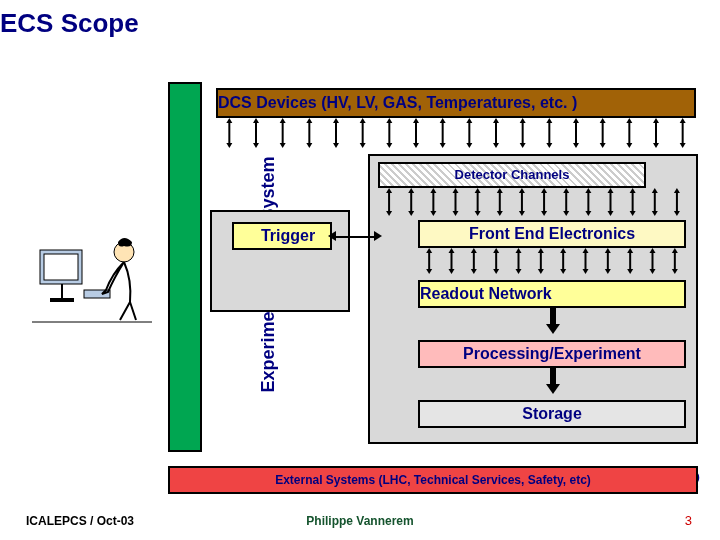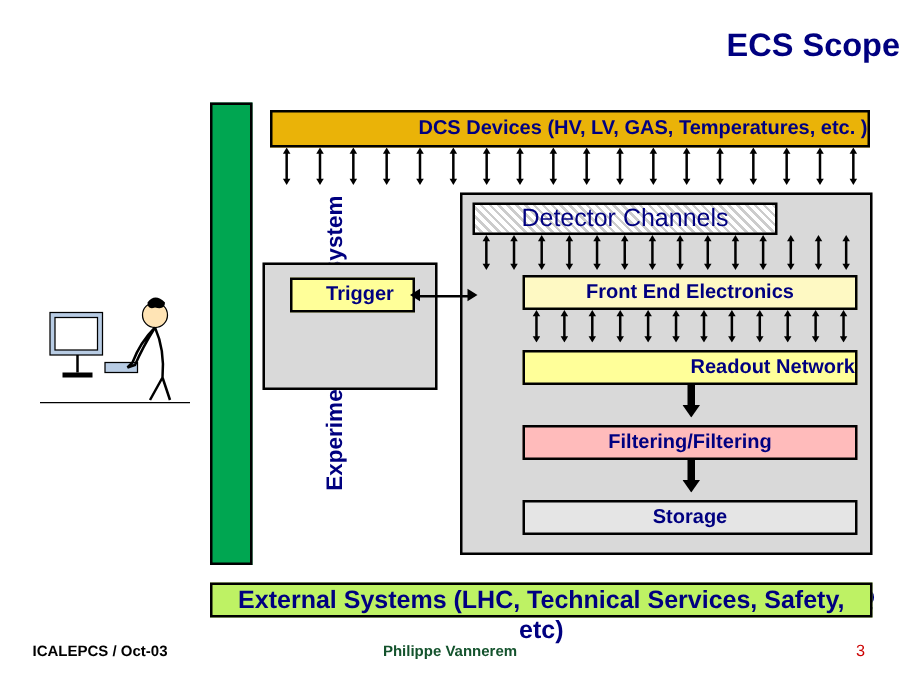--- a/index.html
+++ b/index.html
@@ -6,24 +6,24 @@
   body {
     width: 720px;
     height: 540px;
     background: #fff;
     font-family: "Comic Sans MS", cursive, sans-serif;
     color: #000080;
     position: relative;
     overflow: hidden;
   }
   .title {
-    text-align: right;
+    text-align: left;
     font-size: 26px;
     font-weight: bold;
-    padding-top: 21px;
+    padding-top: 8px;
   }
   
   .ecs-bar {
     position: absolute;
     left: 168px;
     top: 82px;
     width: 34px;
     height: 370px;
     background: #00A651;
     border: 2px solid #000;
@@ -46,23 +46,23 @@
     width: 120px;
     height: 120px;
   }
   
   .dcs-box {
     position: absolute;
     left: 216px;
     top: 88px;
     width: 480px;
     height: 30px;
-    background: #eab308;
-    border: 2px solid #000;
-    text-align: right;
+    background: #a16207;
+    border: 2px solid #000;
+    text-align: left;
     font-size: 16px;
     font-weight: bold;
     line-height: 26px;
   }
   
   .dcs-arrows {
     position: absolute;
     left: 216px;
     top: 118px;
     width: 480px;
@@ -83,26 +83,26 @@
     right: 20px;
     top: 468px;
     font-size: 18px;
     font-weight: bold;
   }
   
   .detch {
     position: absolute;
     left: 378px;
     top: 162px;
-    width: 244px;
+    width: 268px;
     height: 26px;
     border: 2px solid #000;
     text-align: center;
-    font-size: 20px;
-    font-weight: normal;
+    font-size: 13px;
+    font-weight: bold;
     line-height: 22px;
     background: repeating-linear-gradient(45deg, #fff, #fff 3px, #ccc 3px, #ccc 5px);
   }
   .detch-arrows {
     position: absolute;
     left: 378px;
     top: 188px;
     width: 310px;
     height: 28px;
   }
@@ -176,21 +176,21 @@
   }
   
   .readout-box {
     position: absolute;
     left: 418px;
     top: 280px;
     width: 268px;
     height: 28px;
     background: #FFFF99;
     border: 2px solid #000;
-    text-align: right;
+    text-align: left;
     font-size: 16px;
     font-weight: bold;
     line-height: 24px;
   }
   .readout-arrow {
     position: absolute;
     left: 546px;
     top: 308px;
     width: 14px;
     height: 26px;
@@ -230,24 +230,24 @@
     font-weight: bold;
     line-height: 24px;
   }
   
   .ext-box {
     position: absolute;
     left: 168px;
     top: 466px;
     width: 530px;
     height: 28px;
-    background: #bef264;
-    border: 2px solid #000;
-    text-align: center;
-    font-size: 20px;
+    background: #ef4444;
+    border: 2px solid #000;
+    text-align: center;
+    font-size: 12px;
     font-weight: bold;
     line-height: 24px;
   }
   
   .footer-left {
     position: absolute;
     left: 26px;
     bottom: 12px;
     font-size: 12px;
     font-weight: bold;
@@ -538,21 +538,21 @@
       <polygon points="253.83333333333331,21 259.8333333333333,21 256.8333333333333,26" fill="#000"></polygon>
     </g>
   </svg>
 
 <div class="readout-box">Readout Network</div>
 <svg class="readout-arrow">
   <line x1="7" y1="0" x2="7" y2="18" stroke="#000" stroke-width="6"></line>
   <polygon points="0,16 14,16 7,26" fill="#000"></polygon>
 </svg>
 
-<div class="proc-box">Filtering/Filtering</div>
+<div class="proc-box">Processing/Experiment</div>
 <svg class="proc-arrow">
   <line x1="7" y1="0" x2="7" y2="18" stroke="#000" stroke-width="6"></line>
   <polygon points="0,16 14,16 7,26" fill="#000"></polygon>
 </svg>
 
 <div class="storage-box">Storage</div>
 
 <div class="ext-box">External Systems (LHC, Technical Services, Safety, etc)</div>
 
 <div class="footer-left">ICALEPCS / Oct-03</div>

